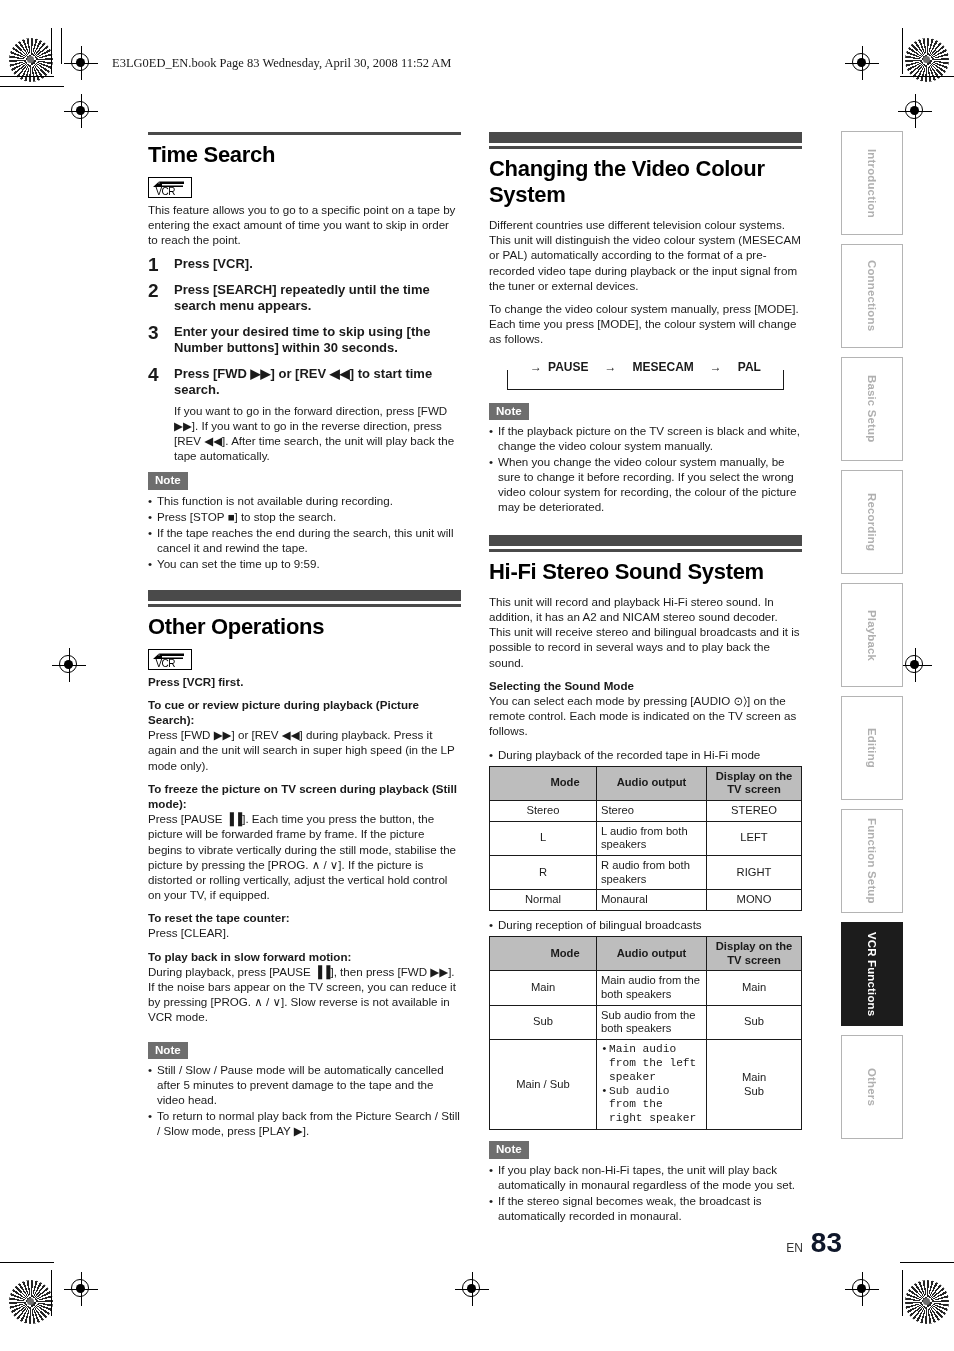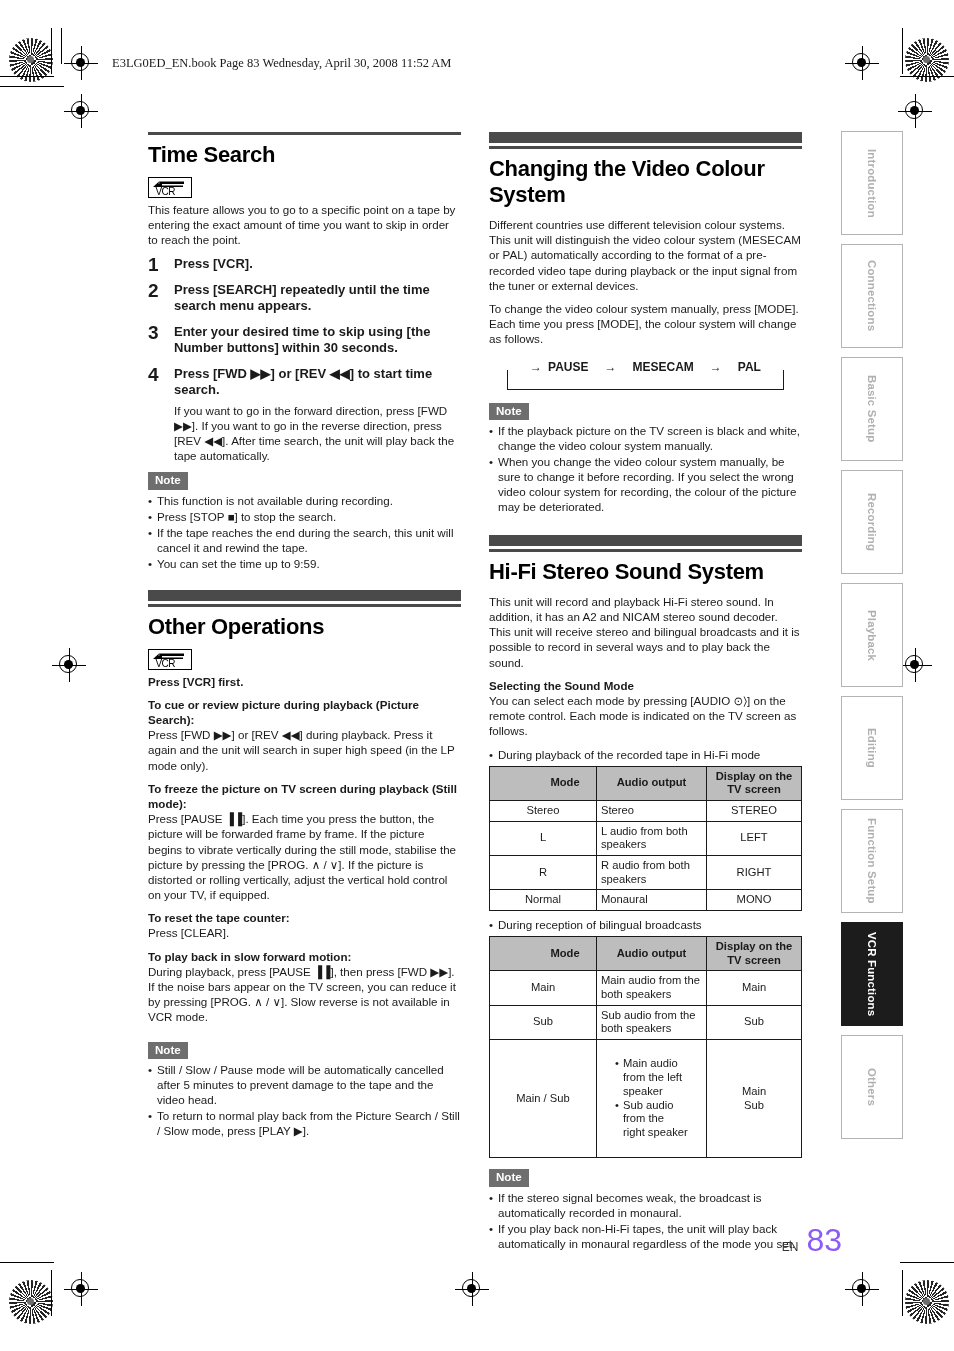--- a/index.html
+++ b/index.html
@@ -141,21 +141,21 @@
     vertical-align:middle;
   }
   table.snd th {
     background:#bdbdbd; font-weight:bold; text-align:center;
   }
   table.snd td.c { text-align:center; }
   table.snd td.l { text-align:left; }
   table.snd .col-mode { width:54px;padding-left:48px; }
   table.snd .col-disp { width:86px; }
   table.snd ul.cell {
-    list-style:none; margin:14px; padding:0;
+    list-style:none; margin:0; padding:0;font-family:Liberation Mono, monospace;
   }
   table.snd ul.cell li {
     position:relative; padding-left:8px; line-height:1.24;
   }
   table.snd ul.cell li::before { content:"\2022"; position:absolute; left:0; top:0; }
 
   
   .tabs { position:absolute; left:841px; top:131px; width:62px; }
   .tab {
     width:62px; box-sizing:border-box;
@@ -167,21 +167,21 @@
     writing-mode:vertical-rl; text-orientation:mixed;
     font-size:11.4px; font-weight:bold; color:#b0b0b0;
     letter-spacing:.2px; white-space:nowrap;
   }
   .tab.active { background:#1c1c1c; border-color:#1c1c1c; }
   .tab.active span { color:#fff; }
 
   
   .footer { position:absolute; right:112px; bottom:92px; display:flex; align-items:baseline; gap:8px; }
   .footer .en { font-size:12px; color:#333;padding-left:28px; }
-  .footer .pg { font-size:32px; font-weight:normal; color:#8b5cf6; }
+  .footer .pg { font-size:28px; font-weight:bold; color:#0f172a; }
 </style>
 </head>
 <body>
 
 <div class="reg-halftone" style="left:9px; top:38px;"></div>
 <div class="reg-crosshair" style="left:64px; top:46px;">
     <div class="ring"></div>
     <div class="dot"></div>
   </div>
 <div class="reg-crosshair" style="left:64px; top:94px;">
@@ -414,22 +414,22 @@
           </ul>
         </td>
         <td class="c" style="white-space:pre-line">Main
 Sub</td>
       </tr>
     </tbody>
   </table>
 
   <div class="note-badge">Note</div>
   <ul class="note">
+    <li>If you play back non-Hi-Fi tapes, the unit will play back automatically in monaural regardless of the mode you set.</li>
     <li>If the stereo signal becomes weak, the broadcast is automatically recorded in monaural.</li>
-    <li>If you play back non-Hi-Fi tapes, the unit will play back automatically in monaural regardless of the mode you set.</li>
   </ul>
 </div>
 
 <div class="tabs">
   <div class="tab" style="height:104px">
       <span>Introduction</span>
     </div>
   <div class="tab" style="height:104px">
       <span>Connections</span>
     </div>

